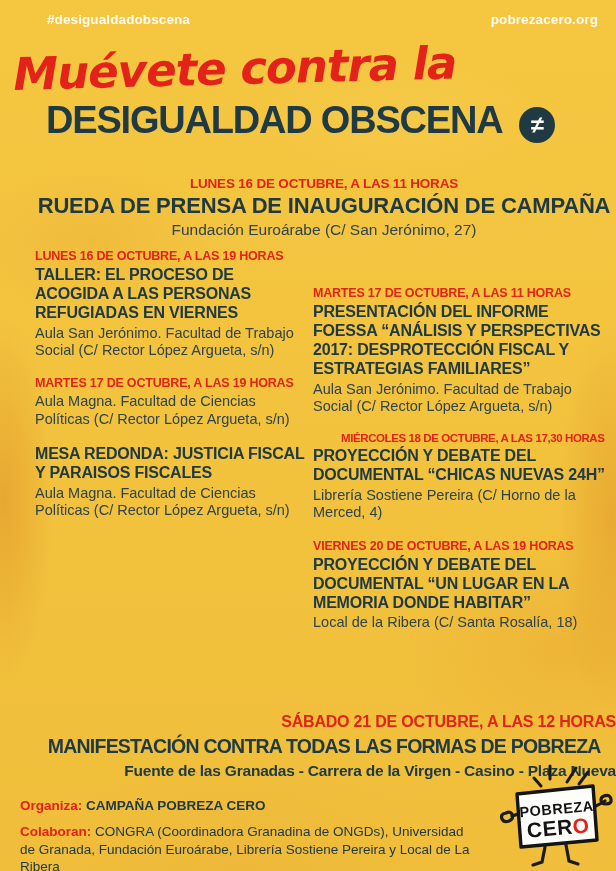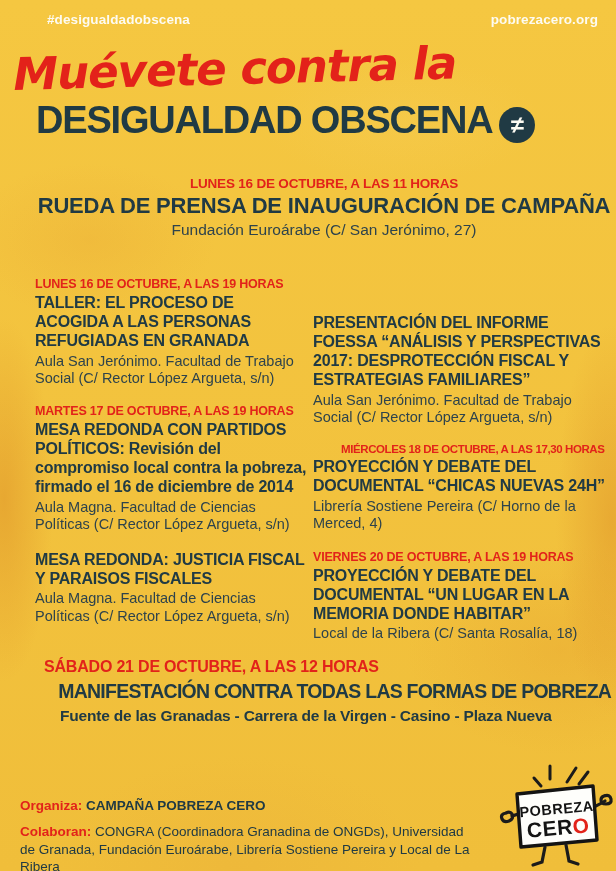--- a/index.html
+++ b/index.html
@@ -26,22 +26,22 @@
   .title-wrap{position:absolute;top:52px;left:14px;right:10px;}
   .title-line1{
     color:#E3221A;
     font-family:"DejaVu Sans",sans-serif;
     font-style:italic;font-weight:bold;
     font-size:45px;letter-spacing:-1px;
     transform:rotate(-1.5deg);transform-origin:left bottom;
     line-height:1.0;
   }
   .title-line2{
-    margin:4px 0 0 22px;
-    display:flex;align-items:center;gap:7px;
+    margin:4px 0 0 32px;
+    display:flex;align-items:center;gap:17px;
     color:#203A44;font-weight:bold;font-size:38px;letter-spacing:-1.2px;
     line-height:1.0;white-space:nowrap;
   }
   .neq-badge{
     flex:0 0 auto;width:36px;height:36px;border-radius:50%;
     background:#203A44;color:#FDFBF2;
     display:flex;align-items:center;justify-content:center;
     font-size:24px;font-weight:bold;letter-spacing:0;
     transform:translateY(5px);
   }
@@ -54,26 +54,26 @@
     letter-spacing:-0.2px;white-space:nowrap;margin-bottom:3px;
   }
   .edate.tight{font-size:11.5px;letter-spacing:-0.4px;padding-left:28px;}
   .etitle{
     color:#203A44;font-weight:bold;font-size:16px;
     letter-spacing:-0.2px;line-height:1.18;
   }
   .eloc{
     color:#2E434C;font-size:14.5px;line-height:1.2;margin-top:2px;
   }
-  .cols{position:absolute;top:249px;left:35px;width:576px;display:flex;gap:6px;margin-top:28px;}
+  .cols{position:absolute;top:249px;left:35px;width:576px;display:flex;gap:6px;}
   .col{display:flex;flex-direction:column;}
   .col-left{width:272px;}
   .col-right{width:298px;padding-top:37px;}
   .event{margin-bottom:17px;}
-  .finale{position:absolute;top:658px;left:0;right:0;text-align:left;margin-left:44px;}
+  .finale{position:absolute;top:713px;left:0;right:0;text-align:right;}
   .finale-date{
     color:#E2231A;font-weight:bold;font-size:16px;letter-spacing:-0.2px;white-space:nowrap;
   }
   .finale-title{
     color:#203A44;font-weight:bold;font-size:20.5px;letter-spacing:-0.8px;
     white-space:nowrap;margin-top:3px;
     transform:scaleX(0.95);transform-origin:center;
   }
   .finale-route{
     color:#203A44;font-weight:bold;font-size:15.5px;letter-spacing:-0.2px;
@@ -107,36 +107,36 @@
     <div class="edate">LUNES 16 DE OCTUBRE, A LAS 11 HORAS</div>
     <div class="etitle">RUEDA DE PRENSA DE INAUGURACIÓN DE CAMPAÑA</div>
     <div class="eloc">Fundación Euroárabe (C/ San Jerónimo, 27)</div>
   </div>
 
   <div class="cols">
 
     <div class="col col-left">
       <div class="event">
         <div class="edate">LUNES 16 DE OCTUBRE, A LAS 19 HORAS</div>
-        <div class="etitle">TALLER: EL PROCESO DE ACOGIDA A LAS PERSONAS REFUGIADAS EN GRANADA</div>
+        <div class="etitle">TALLER: EL PROCESO DE ACOGIDA A LAS PERSONAS REFUGIADAS EN VIERNES</div>
         <div class="eloc">Aula San Jerónimo. Facultad de Trabajo Social (C/ Rector López Argueta, s/n)</div>
       </div>
       <div class="event">
         <div class="edate">MARTES 17 DE OCTUBRE, A LAS 19 HORAS</div>
-        <div class="etitle">MESA REDONDA CON PARTIDOS POLÍTICOS: Revisión del compromiso local contra la pobreza, firmado el 16 de diciembre de 2014</div>
         <div class="eloc">Aula Magna. Facultad de Ciencias Políticas (C/ Rector López Argueta, s/n)</div>
       </div>
       <div class="event">
         <div class="etitle">MESA REDONDA: JUSTICIA FISCAL Y PARAISOS FISCALES</div>
         <div class="eloc">Aula Magna. Facultad de Ciencias Políticas (C/ Rector López Argueta, s/n)</div>
       </div>
     </div>
 
     <div class="col col-right">
       <div class="event">
+        <div class="edate">MARTES 17 DE OCTUBRE, A LAS 11 HORAS</div>
         <div class="etitle">PRESENTACIÓN DEL INFORME FOESSA “ANÁLISIS Y PERSPECTIVAS 2017: DESPROTECCIÓN FISCAL Y ESTRATEGIAS FAMILIARES”</div>
         <div class="eloc">Aula San Jerónimo. Facultad de Trabajo Social (C/ Rector López Argueta, s/n)</div>
       </div>
       <div class="event">
         <div class="edate tight">MIÉRCOLES 18 DE OCTUBRE, A LAS 17,30 HORAS</div>
         <div class="etitle">PROYECCIÓN Y DEBATE DEL DOCUMENTAL “CHICAS NUEVAS 24H”</div>
         <div class="eloc">Librería Sostiene Pereira (C/ Horno de la Merced, 4)</div>
       </div>
       <div class="event">
         <div class="edate">VIERNES 20 DE OCTUBRE, A LAS 19 HORAS</div>

